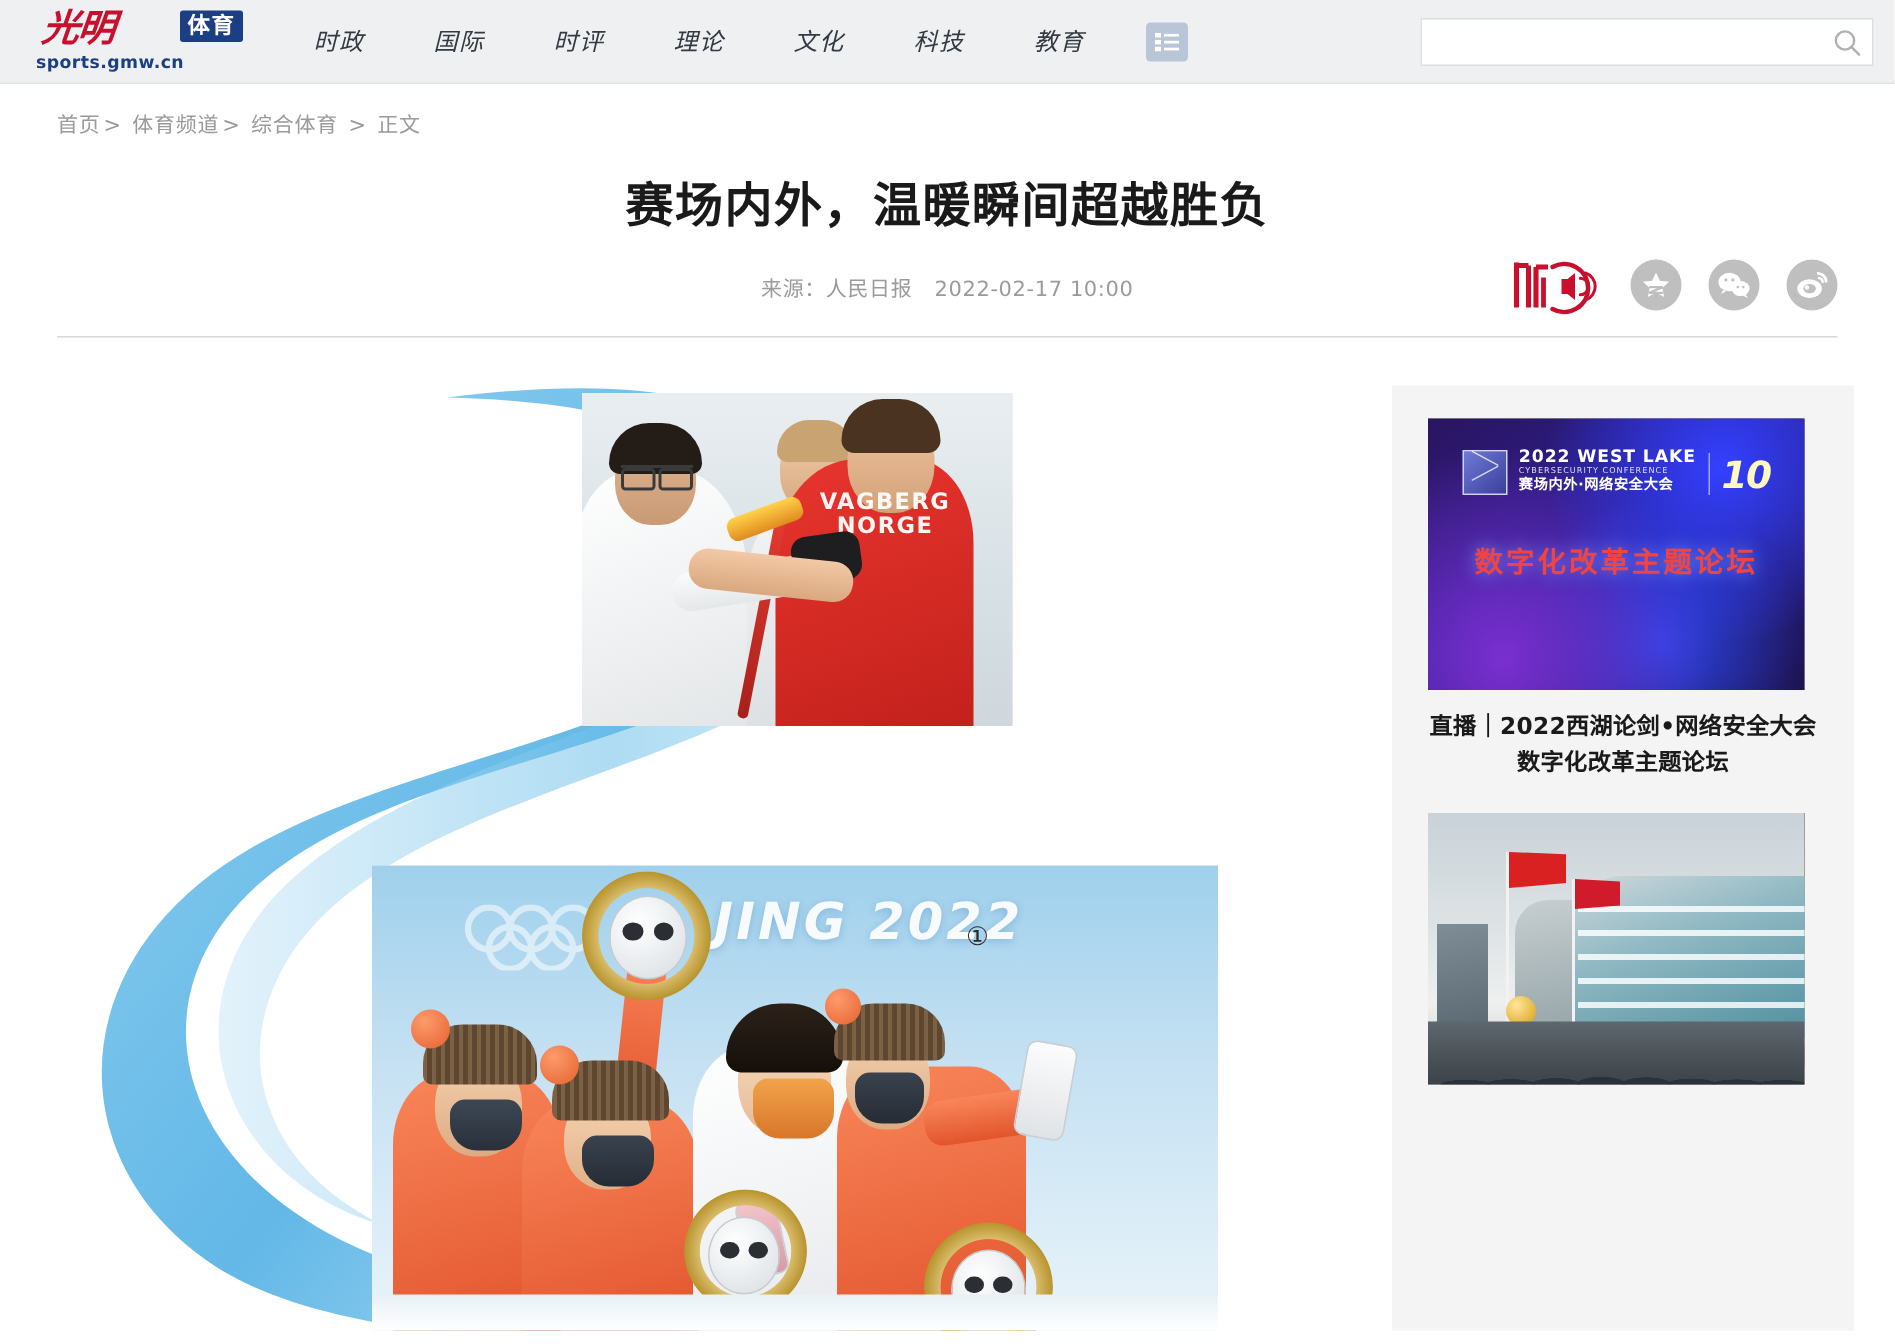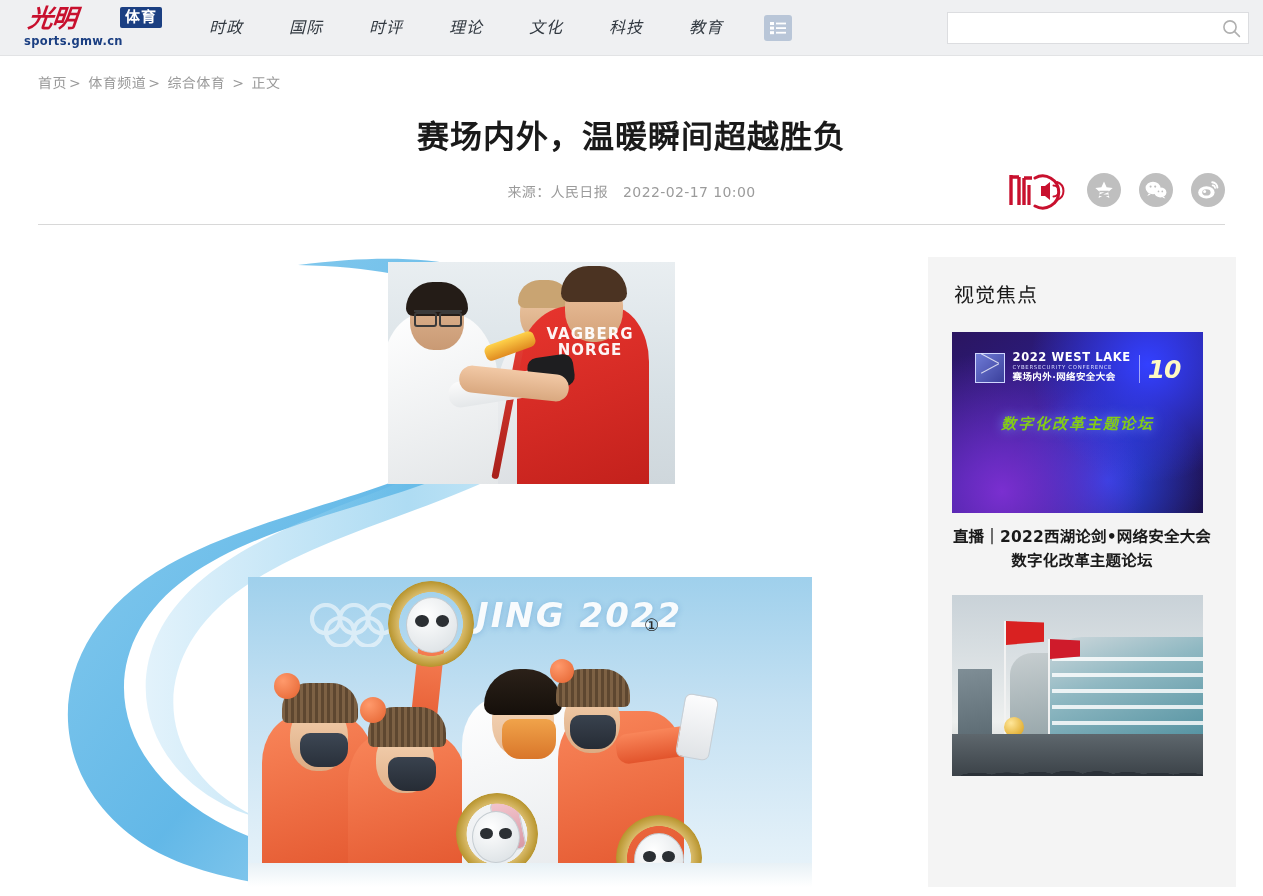--- a/index.html
+++ b/index.html
@@ -280,26 +280,25 @@
     font-size: 25px;
     font-weight: bold;
     font-style: italic;
     line-height: 26px;
     letter-spacing: -1px;
   }
   .wl-main {
     position: absolute;
     top: 80px; left: 0; right: 0;
     text-align: center;
-    color: #84cc16;
-    font-size: 15px;
+    color: #ef4444;
+    font-size: 19px;
     font-weight: bold;
     letter-spacing: 2px;
     text-shadow: 0 0 12px rgba(120,160,255,.8);
-    font-style: italic;
   }
 
   
   .hk-sky {
     position: absolute; inset: 0;
     background: linear-gradient(#c9d2d8 0%, #dfe4e6 45%, #eef0ef 70%, #c3c7c4 100%);
   }
   .hk-bldg {
     position: absolute;
     left: 96px; top: 42px; width: 160px; height: 108px;
@@ -755,21 +754,20 @@
 
         <div class="ground"></div>
       </div>
 
       <span class="marker marker-1">①</span>
 
     </div>
   </div>
 
   <aside class="side-col">
-    <h2 class="side-title">视觉焦点</h2>
 
     <div class="side-card">
       <div class="side-thumb">
         <div class="wl-bg"></div>
         <div class="wl-top">
           <div class="wl-badge"></div>
           <div>
             <div class="wl-en">
               <span>2022</span>
               <span>WEST LAKE</span>

